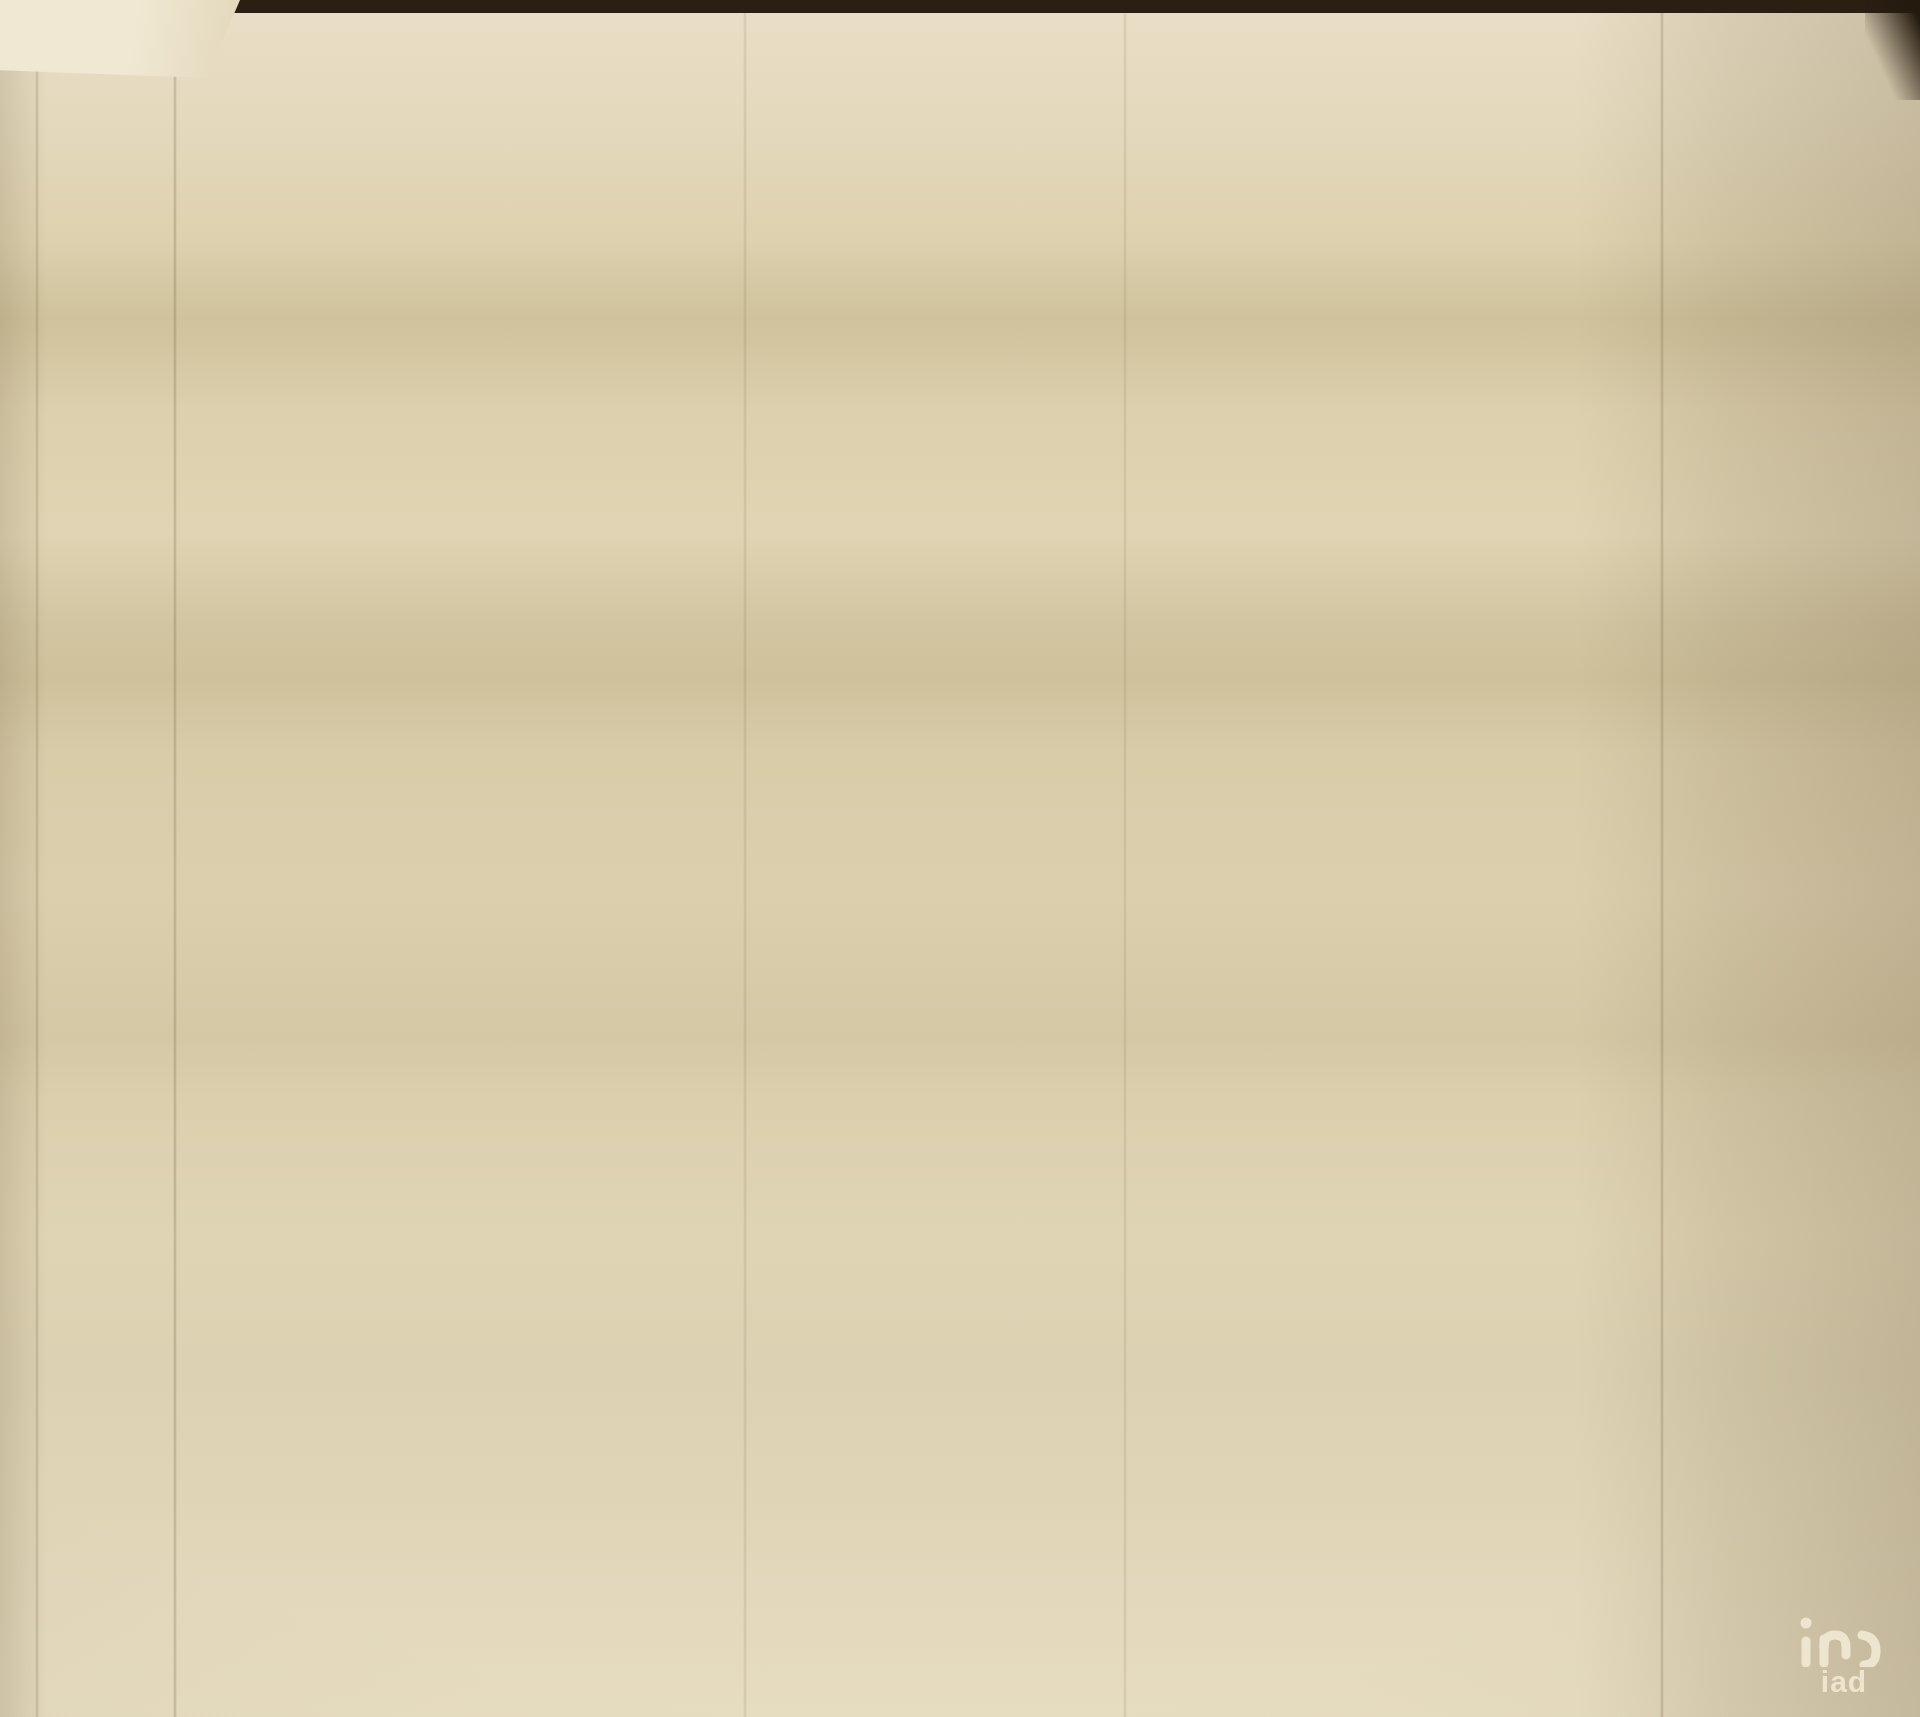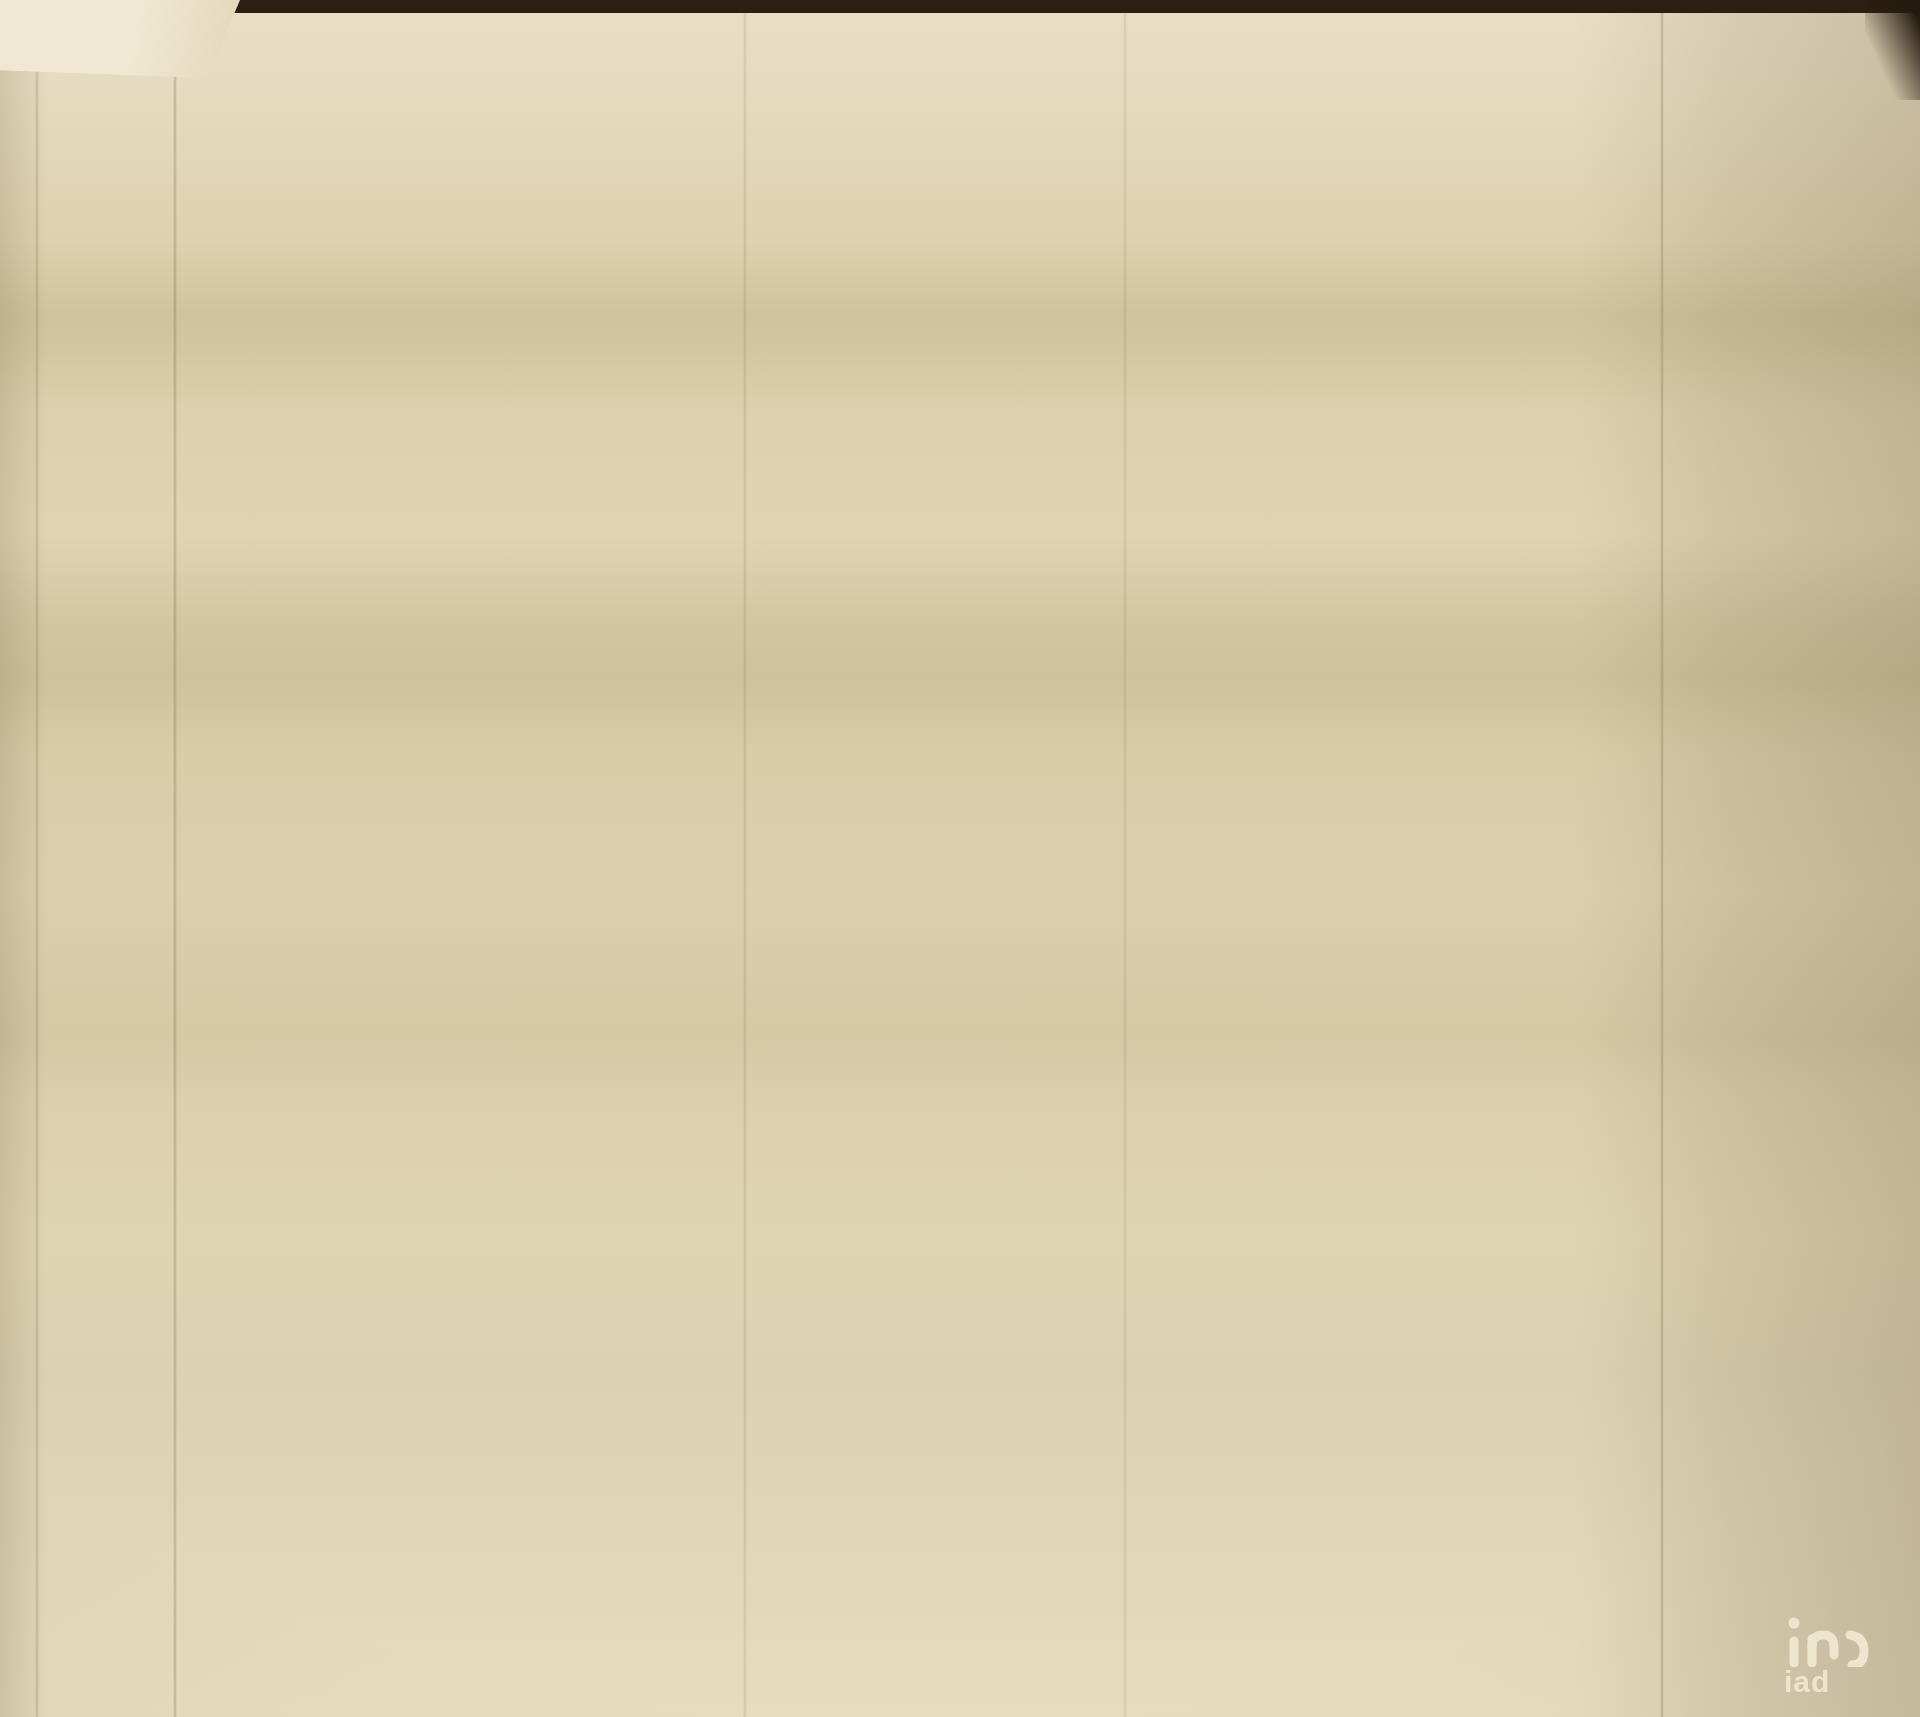--- a/index.html
+++ b/index.html
@@ -22,21 +22,21 @@
     background:linear-gradient(245deg,#241a0e 10%,rgba(36,26,14,0) 70%);}
   #corner-paper{position:absolute;top:0;left:0;width:240px;height:78px;
     background:linear-gradient(100deg,#f0e8d2 55%,#e2d7ba 100%);
     clip-path:polygon(0 0,100% 0,86% 100%,0 90%);}
   svg text{user-select:none;}
   .lb-d{font:11.5px "Liberation Sans",sans-serif;fill:#54452e;opacity:.82;text-anchor:middle;}
   .lb-s{font:9.5px "Liberation Sans",sans-serif;fill:#5a4b33;opacity:.6;text-anchor:middle;}
   .lb-r{font:12.5px "Liberation Sans",sans-serif;letter-spacing:3.5px;fill:#4f4129;opacity:.85;text-anchor:middle;}
   .lb-m{font:bold 17px "Liberation Sans",sans-serif;fill:#33271668;fill:#352a18;opacity:.95;text-anchor:middle;}
   .lb-t{font:bold 21px "Liberation Sans",sans-serif;fill:#241b10;letter-spacing:1px;text-anchor:start;}
-  #watermark{position:absolute;right:16px;bottom:18px;width:120px;text-align:left;opacity:.92;}
+  #watermark{position:absolute;right:16px;bottom:18px;width:120px;text-align:center;opacity:.92;}
   #watermark .wm-text{display:block;font:bold 30px "Liberation Sans",sans-serif;color:#f1e9d2;
     letter-spacing:1px;margin-top:-6px;}
 </style>
 </head>
 <body>
 
 <div id="photo">
   <div id="paper"></div>
   <div class="fold" style="left:35px;opacity:.8"></div>
   <div class="fold" style="left:173px"></div>

